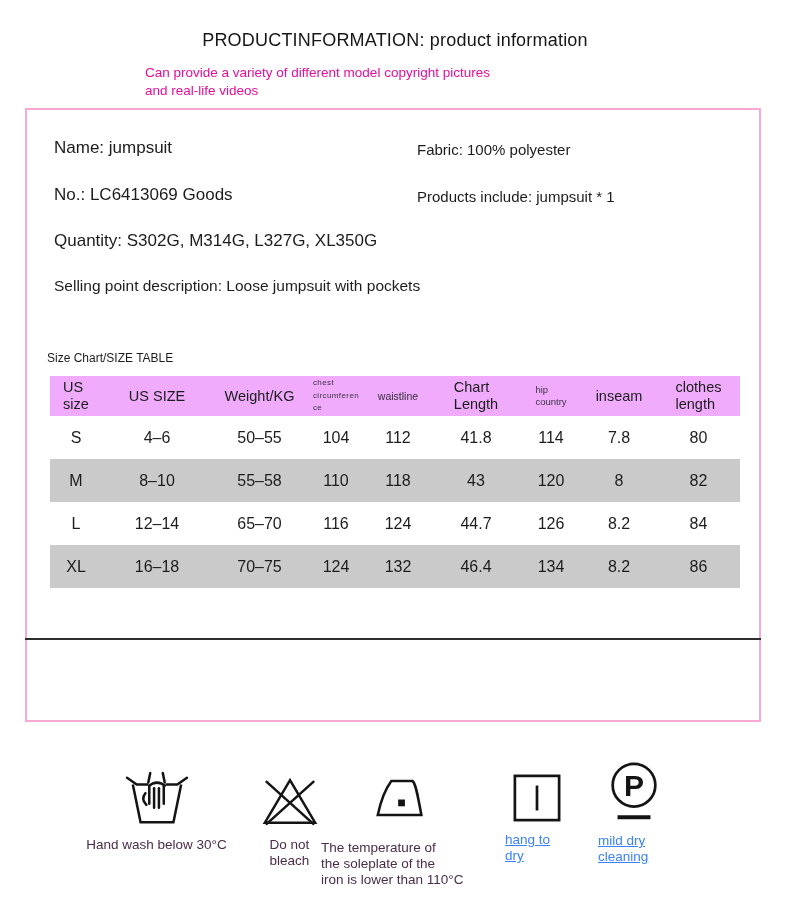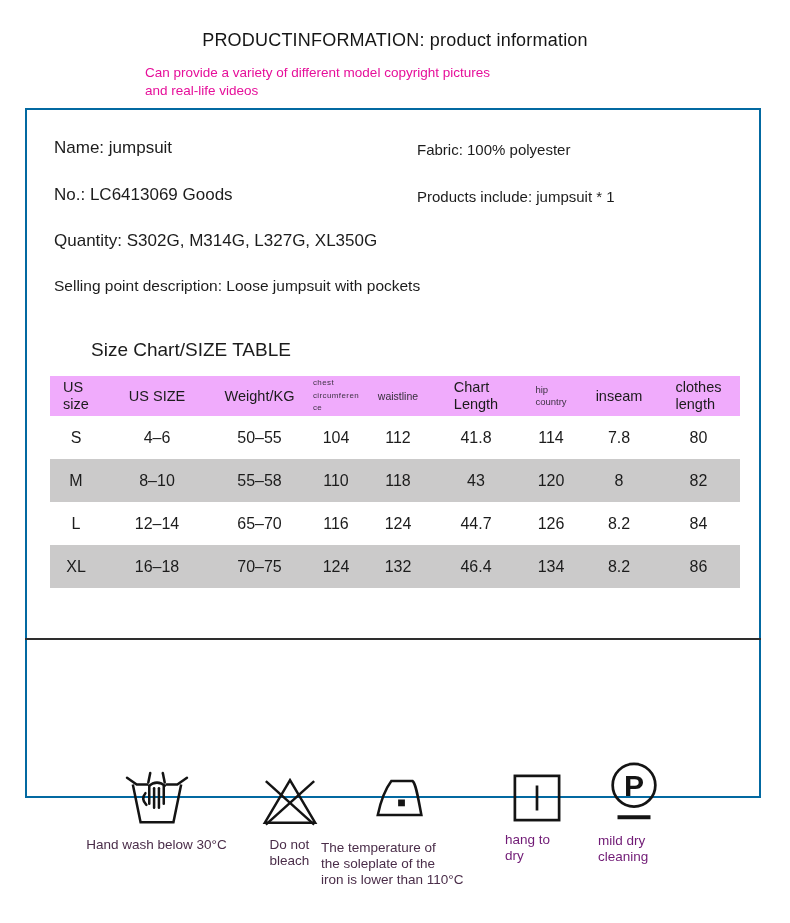--- a/index.html
+++ b/index.html
@@ -10,32 +10,32 @@
   }
   .page-title {
     position:absolute; top:30px; left:0; width:100%;
     text-align:center; font-size:18px; letter-spacing:.2px; color:#161616;
   }
   .subtitle {
     position:absolute; top:64px; left:145px; width:430px;
     font-size:13.5px; line-height:1.3; color:#e60f9a; white-space:pre-line;
   }
   .main-box {
-    position:absolute; top:108px; left:25px; width:736px; height:690px;
-    border:2px solid #0369a1; background:#fff;
+    position:absolute; top:108px; left:25px; width:736px; height:614px;
+    border:2px solid #f9a8d4; background:#fff;
   }
   .info-item { position:absolute; font-size:17px; color:#1c1c1c; }
   .info-item.right { font-size:15px; }
   .info-name     { top:28px;  left:27px; }
   .info-fabric   { top:31px;  left:390px; }
   .info-no       { top:75px;  left:27px; }
   .info-includes { top:78px;  left:390px; }
   .info-qty      { top:121px; left:27px; }
   .info-selling  { top:167px; left:27px; font-size:15.5px; }
-  .size-label { position:absolute; top:229px; left:20px; font-size:19px;margin-left:44px; }
+  .size-label { position:absolute; top:241px; left:20px; font-size:12px; }
 
   table.size-table {
     position:absolute; top:266px; left:23px; width:690px;
     border-collapse:collapse; table-layout:fixed;
   }
   .size-table th, .size-table td {
     text-align:center; vertical-align:middle; font-weight:400;
     padding:0 2px; overflow:hidden;
   }
   .size-table thead tr { height:40px; background:#f0abfc; }
@@ -55,21 +55,21 @@
   .divider { position:absolute; top:528px; left:-2px; right:-2px; border-top:2px solid #2e2e2e; }
 
   .warm-tip {
     position:absolute; top:582px; left:27px; width:400px;
     font-size:15.5px; line-height:1.23; white-space:pre-line; color:#181818;
   }
   .care-item { position:absolute; display:flex; flex-direction:column; align-items:center; }
   .care-item svg { flex:0 0 auto; stroke:#141414; fill:none; stroke-width:2.6; }
   .cap { font-size:13.5px; line-height:1.2; white-space:pre-line; margin-top:9px; }
   .cap.purple { color:#4a2d49; }
-  .cap.dark { color:#701a75; }
+  .cap.dark { color:#3b82f6;text-decoration:underline; }
   .cap.left { align-self:flex-start; text-align:left; }
   .ci-1 { top:660px; left:22px;  width:215px; }
   .ci-2 { top:663px; left:205px; width:115px; }
   .ci-3 { top:664px; left:294px; width:162px;gap:6px; }
   .ci-4 { top:663px; left:478px; width:64px; }
   .ci-5 { top:650px; left:571px; width:72px; }
 </style>
 </head>
 <body>
 

